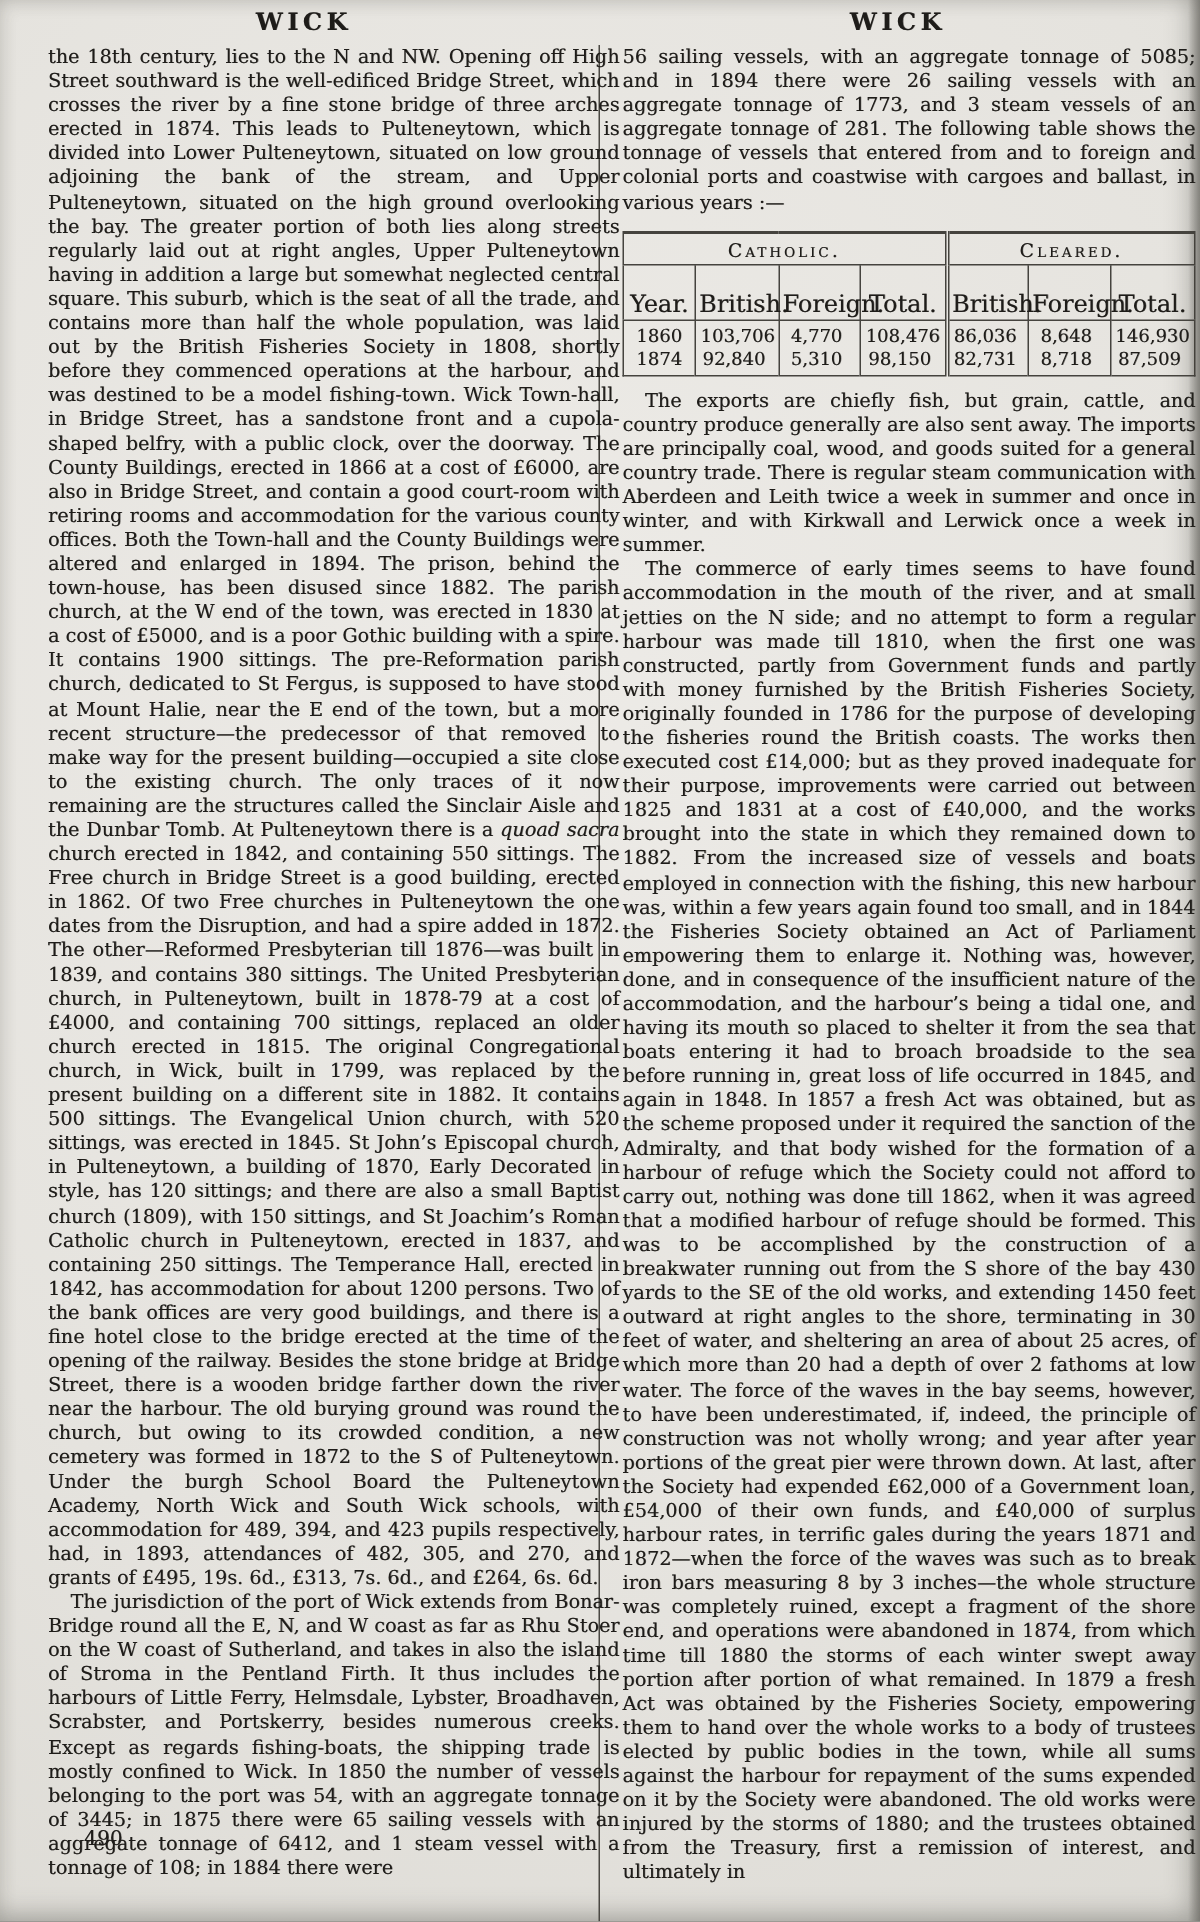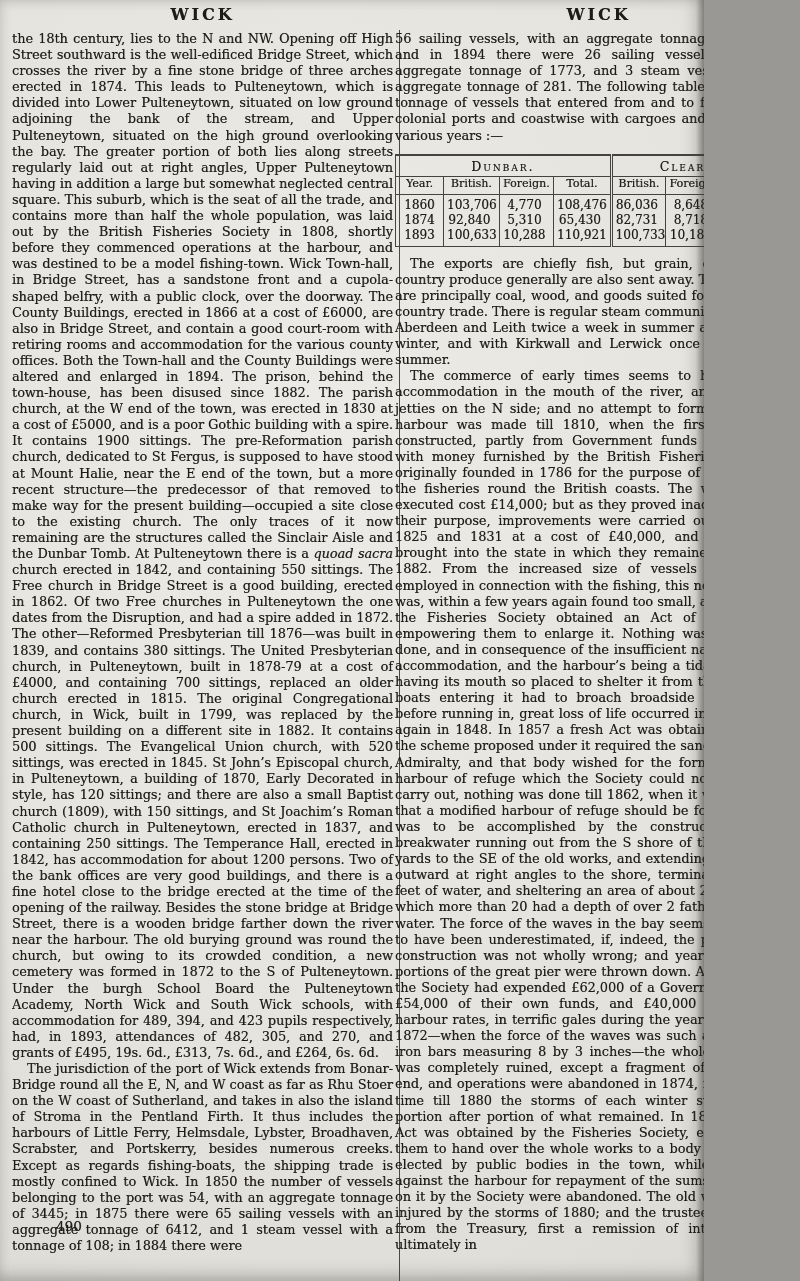--- a/index.html
+++ b/index.html
@@ -2,21 +2,21 @@
 <html lang="en"><head>
 <meta charset="utf-8">
 <style>
   html, body {
     margin: 0;
     padding: 0;
     background: #9a9894;
   }
   .page {
     position: relative;
-    width: 704px;
+    width: 800px;
     height: 1281px;
     overflow: hidden;
     background: radial-gradient(120% 90% at 45% 35%, #edebe7 0%, #e5e3de 55%, #d9d7d1 100%);
     box-shadow: inset -7px -5px 16px rgba(70, 68, 62, 0.35), inset 2px 2px 10px rgba(70, 68, 62, 0.10);
     font-family: "DejaVu Serif", "Liberation Serif", serif;
     color: #1e1c19;
     text-shadow: 0.35px 0 0 rgba(30, 28, 24, 0.55);
   }
   .running-head {
     position: absolute;
@@ -39,20 +39,21 @@
     background: #4a4843;
   }
 
   .col {
     position: absolute;
     top: 31px;
     font-size: 12.8px;
     line-height: 16.1px;
     text-align: justify;
     hyphens: auto;
+    margin-left: 20px;
     -webkit-hyphens: auto;
   }
   .col-left  { left: 12px;  width: 381px; }
   .col-right { left: 395px; width: 382px; }
 
   .para { margin: 0; padding: 0; }
   .para.indent { text-indent: 15px; }
   .italic { font-style: italic; }
 
   .tonnage-table {
@@ -78,23 +79,23 @@
   }
   .tonnage-table th:last-child, .tonnage-table td:last-child { border-right: none; }
   .tonnage-table th.group {
     font-variant: small-caps;
     letter-spacing: 2px;
     font-size: 12.5px;
     padding: 4px 0 3px 0;
     border-bottom: 1px solid #45433e;
   }
   .tonnage-table th.colhead {
-    padding: 0 2px 4px 2px;
+    padding: 19px 2px 4px 2px;
     border-bottom: 1px solid #45433e;
-    font-size: 11px;
+    font-size: 16px;
   }
   .tonnage-table .cleared-start { border-left: 3px double #45433e; }
   .tonnage-table td {
     text-align: center;
     padding-right: 7px;
     font-size: 12px;
   }
   .tonnage-table td.year { text-align: center; padding-right: 3px; }
   .tonnage-table tbody tr:first-child td { padding-top: 4px; }
   .tonnage-table tbody tr:last-child td  { padding-bottom: 4px; }
@@ -136,21 +137,21 @@
         <col style="width:12.6%">
         <col style="width:14.6%">
         <col style="width:14.3%">
         <col style="width:15.1%">
         <col style="width:14.3%">
         <col style="width:14.3%">
         <col style="width:14.8%">
       </colgroup>
       <thead>
         <tr>
-          <th class="group" colspan="4">Dunbar.</th>
+          <th class="group" colspan="4">Catholic.</th>
           <th class="group cleared-start" colspan="3">Cleared.</th>
         </tr>
         <tr>
           <th class="colhead">Year.</th>
           <th class="colhead">British.</th>
           <th class="colhead">Foreign.</th>
           <th class="colhead">Total.</th>
           <th class="colhead cleared-start">British.</th>
           <th class="colhead">Foreign.</th>
           <th class="colhead">Total.</th>
@@ -163,33 +164,24 @@
           <td>4,770</td>
           <td>108,476</td>
           <td class="cleared-start">86,036</td>
           <td>8,648</td>
           <td>146,930</td>
         </tr>
         <tr>
           <td class="year">1874</td>
           <td>92,840</td>
           <td>5,310</td>
-          <td>65,430</td>
+          <td>98,150</td>
           <td class="cleared-start">82,731</td>
           <td>8,718</td>
           <td>87,509</td>
-        </tr>
-        <tr>
-          <td class="year">1893</td>
-          <td>100,633</td>
-          <td>10,288</td>
-          <td>110,921</td>
-          <td class="cleared-start">100,733</td>
-          <td>10,185</td>
-          <td>110,918</td>
         </tr>
       </tbody>
     </table>
 
     <p class="para indent">The exports are chiefly fish, but grain, cattle, and country produce generally are also sent away. The imports are principally coal, wood, and goods suited for a general country trade. There is regular steam communication with Aberdeen and Leith twice a week in summer and once in winter, and with Kirkwall and Lerwick once a week in summer.</p>
     <p class="para indent">The commerce of early times seems to have found accommodation in the mouth of the river, and at small jetties on the N side; and no attempt to form a regular harbour was made till 1810, when the first one was constructed, partly from Government funds and partly with money furnished by the British Fisheries Society, originally founded in 1786 for the purpose of developing the fisheries round the British coasts. The works then executed cost £14,000; but as they proved inadequate for their purpose, improvements were carried out between 1825 and 1831 at a cost of £40,000, and the works brought into the state in which they remained down to 1882. From the increased size of vessels and boats employed in connection with the fishing, this new harbour was, within a few years again found too small, and in 1844 the Fisheries Society obtained an Act of Parliament empowering them to enlarge it. Nothing was, however, done, and in consequence of the insufficient nature of the accommodation, and the harbour’s being a tidal one, and having its mouth so placed to shelter it from the sea that boats entering it had to broach broadside to the sea before running in, great loss of life occurred in 1845, and again in 1848. In 1857 a fresh Act was obtained, but as the scheme proposed under it required the sanction of the Admiralty, and that body wished for the formation of a harbour of refuge which the Society could not afford to carry out, nothing was done till 1862, when it was agreed that a modified harbour of refuge should be formed. This was to be accomplished by the construction of a breakwater running out from the S shore of the bay 430 yards to the SE of the old works, and extending 1450 feet outward at right angles to the shore, terminating in 30 feet of water, and sheltering an area of about 25 acres, of which more than 20 had a depth of over 2 fathoms at low water. The force of the waves in the bay seems, however, to have been underestimated, if, indeed, the principle of construction was not wholly wrong; and year after year portions of the great pier were thrown down. At last, after the Society had expended £62,000 of a Government loan, £54,000 of their own funds, and £40,000 of surplus harbour rates, in terrific gales during the years 1871 and 1872—when the force of the waves was such as to break iron bars measuring 8 by 3 inches—the whole structure was completely ruined, except a fragment of the shore end, and operations were abandoned in 1874, from which time till 1880 the storms of each winter swept away portion after portion of what remained. In 1879 a fresh Act was obtained by the Fisheries Society, empowering them to hand over the whole works to a body of trustees elected by public bodies in the town, while all sums against the harbour for repayment of the sums expended on it by the Society were abandoned. The old works were injured by the storms of 1880; and the trustees obtained from the Treasury, first a remission of interest, and ultimately in</p>
   </div>
 
   <div class="page-number">490</div>
   <div class="edge-shade"></div>

